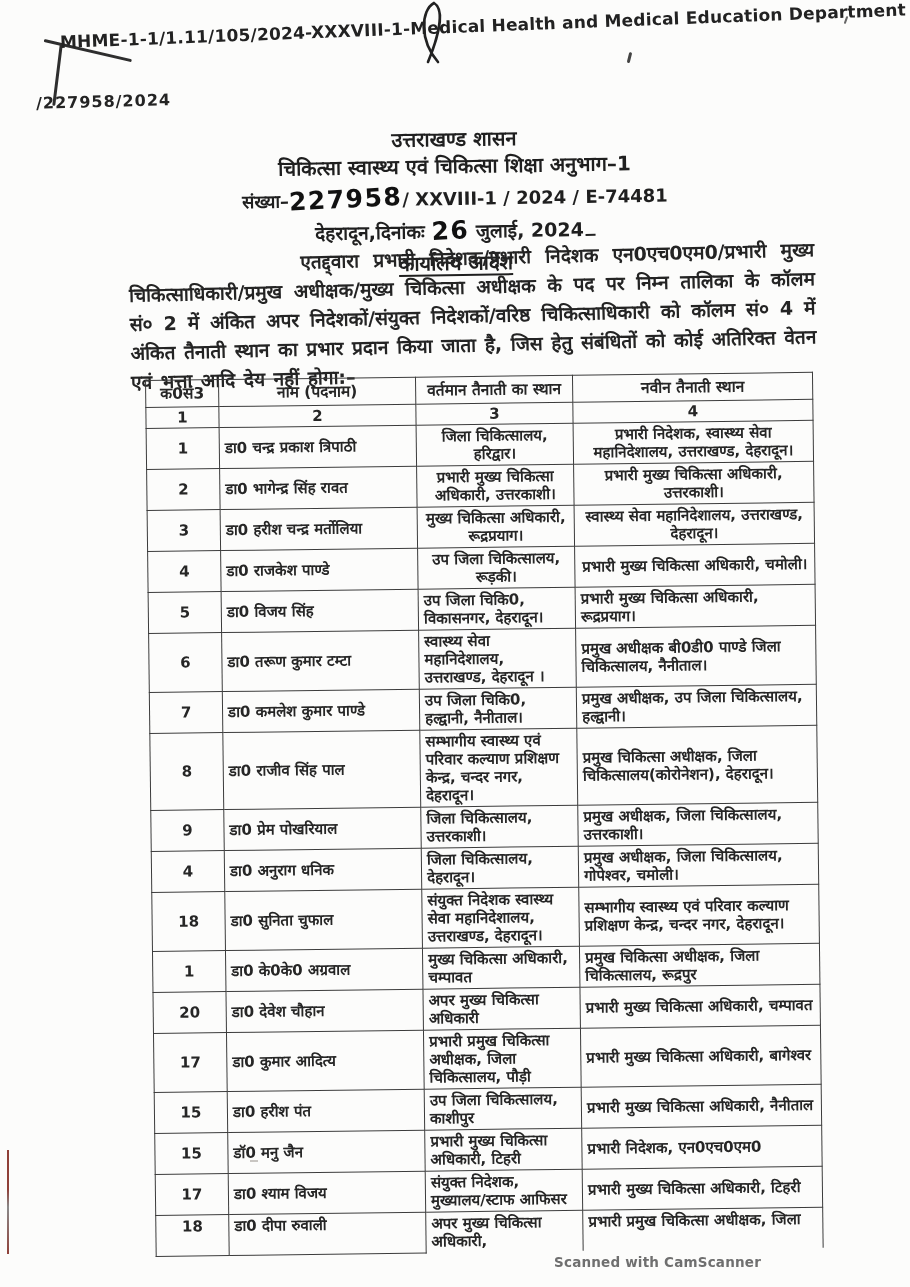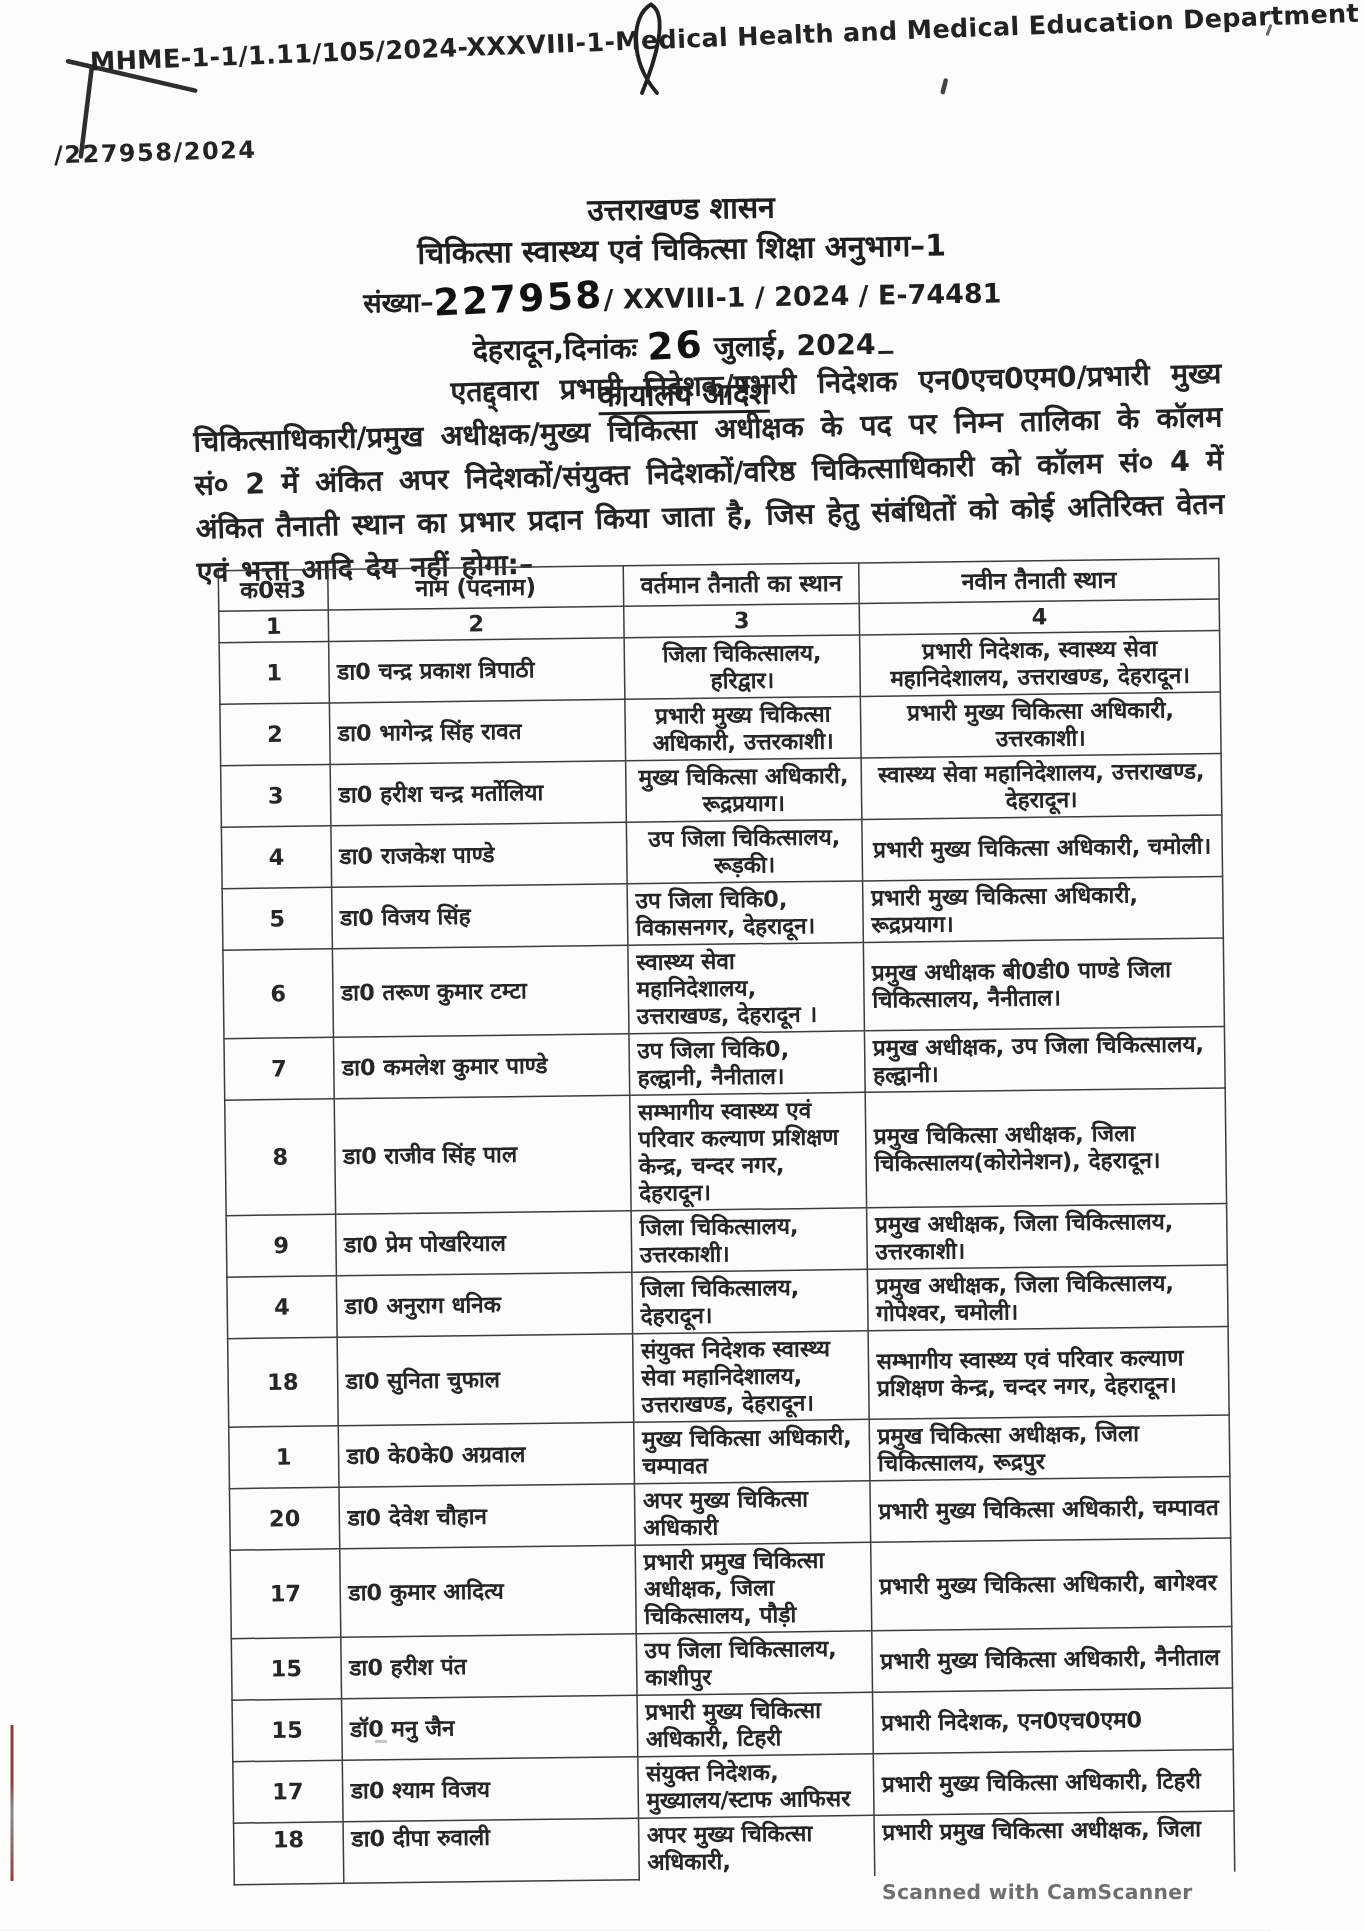--- a/index.html
+++ b/index.html
@@ -72,21 +72,21 @@
   .posting-table tr.trunc td:nth-child(2) { border-bottom:1.4px solid #3c3c3c; }
   
   .tick-1 { position:absolute; left:628px; top:52px; width:2.5px; height:11px; background:#444; transform:rotate(14deg); border-radius:2px; }
   .tick-2 { position:absolute; left:845px; top:16px; width:2px; height:8px; background:#666; transform:rotate(20deg); border-radius:2px; }
   .tick-3 { position:absolute; left:250px; top:1160px; width:8px; height:2px; background:#c9c6c2; }
   .red-edge {
     position:absolute; left:7px; top:1150px; width:2px; height:104px;
     background:linear-gradient(#8f4038 0%, #8f4038 38%, #8a8a8a 55%, #8f4038 100%);
   }
   .footer-credit {
-    position:absolute; left:588px; top:1254px; font-size:13.5px; font-weight:700;
+    position:absolute; left:554px; top:1254px; font-size:13.5px; font-weight:700;
     color:#6f6f6f; letter-spacing:0.2px; white-space:nowrap;
   }
 </style>
 </head>
 <body>
 
 <div class="page">
 
   <div class="corner-h"></div>
   <div class="corner-v"></div>

